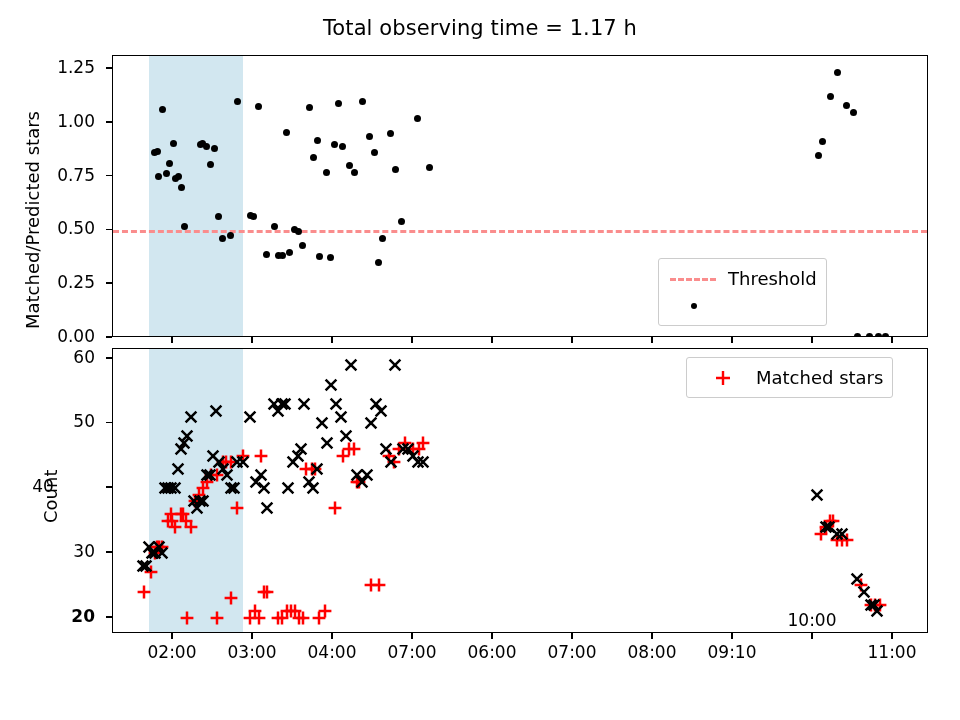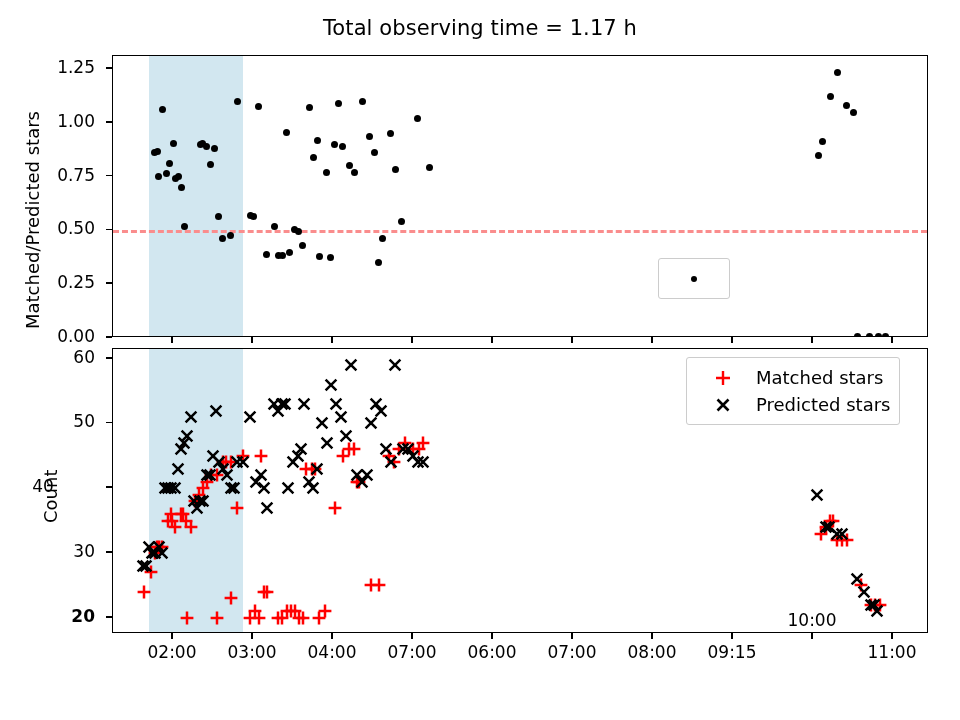--- a/index.html
+++ b/index.html
@@ -147,20 +147,26 @@
       <div class="tick-y" style="left: 106px; top: 121.733px;"></div>
       <div class="ticklabel-y" style="left: 103px; top: 121.733px;">1.00</div>
       <div class="tick-y" style="left: 106px; top: 67.916px;"></div>
       <div class="ticklabel-y" style="left: 103px; top: 67.916px;">1.25</div>
     </div>
   <div class="axlabel-y" id="ylab-top" style="left: 22px; top: 329px;">Matched/Predicted stars</div>
 
   <div class="legend" id="legend-top" style="left: 658px; top: 258px;">
     <div class="legend-row">
       <span class="legend-key">
+          <i class="key-dash"></i>
+        </span>
+      <span class="legend-label">Threshold</span>
+    </div>
+    <div class="legend-row">
+      <span class="legend-key">
           <i class="key-dot"></i>
         </span>
     </div>
   </div>
 
   <div class="axes" id="axes-bottom">
     <div class="band" id="band-bottom" style="left: 36px; width: 94.4px; background: rgb(210, 231, 240);"></div>
     <div id="pts-bottom">
         <div class="mk" style="left: 31.2px; top: 242.898px;">
           <svg width="16" height="16" viewBox="0 0 16 16">
@@ -928,21 +934,21 @@
       <div class="ticklabel-x" style="left: 332px; top: 642px;">04:00</div>
       <div class="tick-x" style="left: 412px; top: 633px;"></div>
       <div class="ticklabel-x" style="left: 412px; top: 642px;">07:00</div>
       <div class="tick-x" style="left: 492px; top: 633px;"></div>
       <div class="ticklabel-x" style="left: 492px; top: 642px;">06:00</div>
       <div class="tick-x" style="left: 572px; top: 633px;"></div>
       <div class="ticklabel-x" style="left: 572px; top: 642px;">07:00</div>
       <div class="tick-x" style="left: 652px; top: 633px;"></div>
       <div class="ticklabel-x" style="left: 652px; top: 642px;">08:00</div>
       <div class="tick-x" style="left: 732px; top: 633px;"></div>
-      <div class="ticklabel-x" style="left: 732px; top: 642px;">09:15</div>
+      <div class="ticklabel-x" style="left: 732px; top: 642px;">09:10</div>
       <div class="tick-x" style="left: 812px; top: 633px;"></div>
       <div class="ticklabel-x" style="left: 812px; top: 610px;">10:00</div>
       <div class="tick-x" style="left: 892px; top: 633px;"></div>
       <div class="ticklabel-x" style="left: 892px; top: 642px;">11:00</div>
       <div class="tick-y" style="left: 106px; top: 616.807px;"></div>
       <div class="ticklabel-y" style="left: 103px; top: 616.807px; font-weight: bold;">20</div>
       <div class="tick-y" style="left: 106px; top: 552.034px;"></div>
       <div class="ticklabel-y" style="left: 103px; top: 552.034px;">30</div>
       <div class="tick-y" style="left: 106px; top: 487.261px;"></div>
       <div class="ticklabel-y" style="left: 96px; top: 487.261px; text-align: center;">40</div>
@@ -955,23 +961,15 @@
 
   <div class="legend" id="legend-bottom" style="left: 686px; top: 357px;">
     <div class="legend-row">
       <span class="legend-key">
         <svg class="key-mk" width="18" height="18" viewBox="0 0 18 18">
           <path d="M9 2 L9 16 M2 9 L16 9" stroke="#ff0000" stroke-width="2.4"></path>
         </svg>
       </span>
       <span class="legend-label">Matched stars</span>
     </div>
-    <div class="legend-row">
-      <span class="legend-key">
-        <svg class="key-mk" width="18" height="18" viewBox="0 0 18 18">
-          <path d="M3.5 3.5 L14.5 14.5 M14.5 3.5 L3.5 14.5" stroke="#000000" stroke-width="2.6"></path>
-        </svg>
-      </span>
-      <span class="legend-label">Predicted stars</span>
-    </div>
   </div>
 
 </div>
 
 </body></html>

